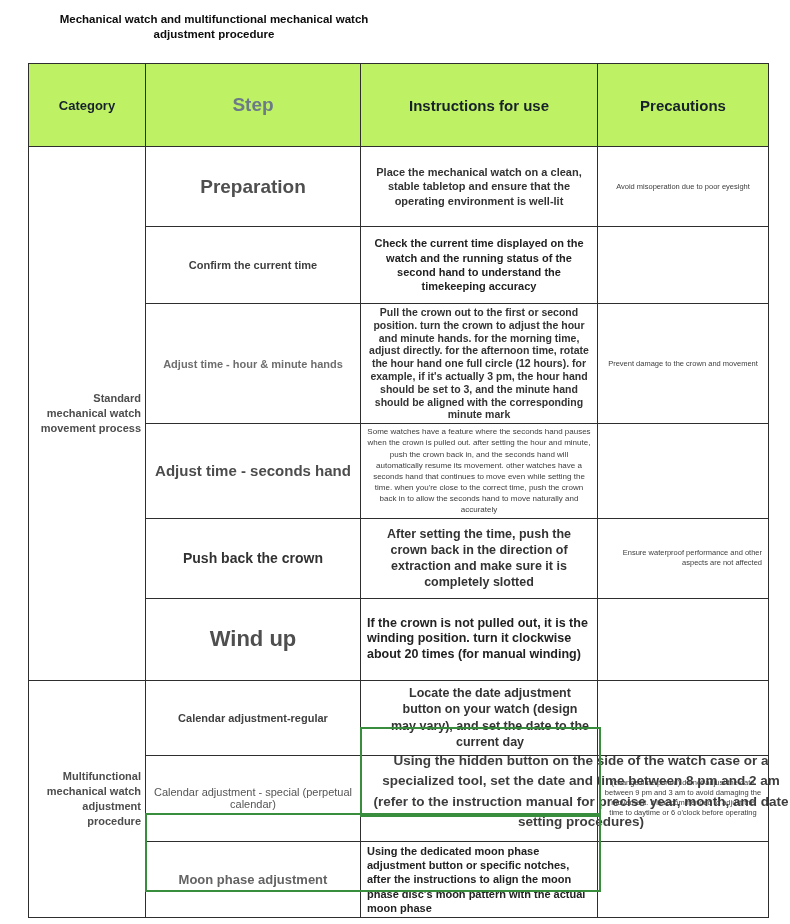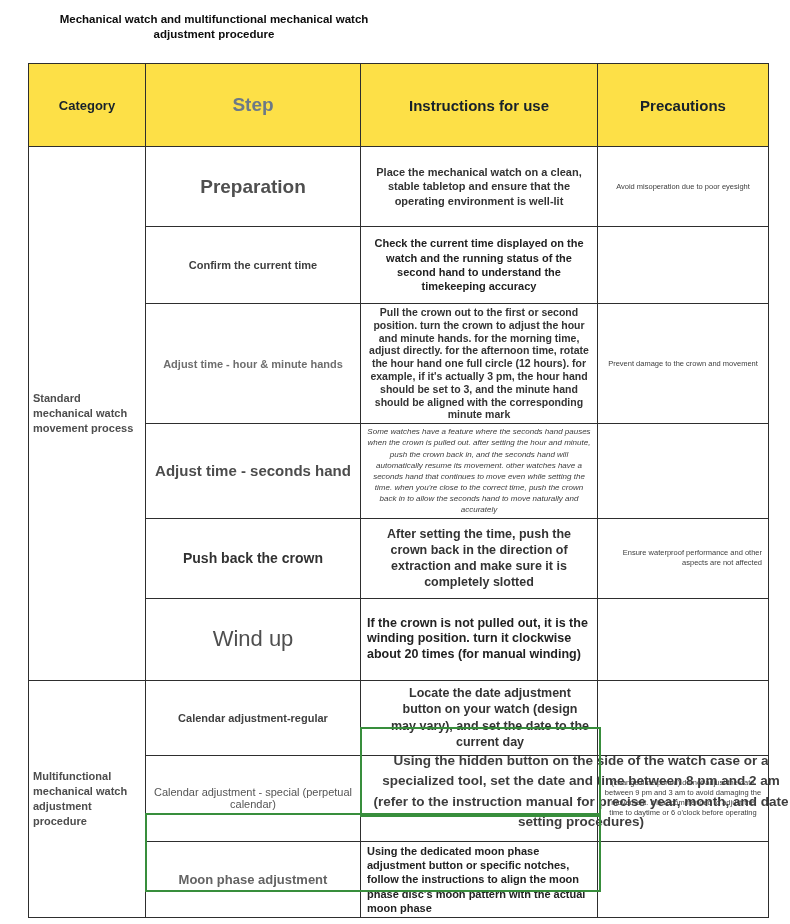--- a/index.html
+++ b/index.html
@@ -13,45 +13,45 @@
     text-align:center; font-weight:bold; font-size:11.5px; line-height:1.3;
     color:#0d0d0d;
   }
   .table-wrap { position:absolute; left:28px; top:63px; width:740px; }
   table { border-collapse:collapse; table-layout:fixed; width:740px; }
   th, td {
     border:1px solid #2e2e2e; padding:2px 6px; vertical-align:middle;
     overflow:visible; word-wrap:break-word;
   }
   table { border:1.5px solid #222; }
-  .header-row th { background:#fde047; height:78px; text-align:center; }
+  .header-row th { background:#bef264; height:78px; text-align:center; }
   .h-cat  { font-size:13px; font-weight:bold; color:#17212b; }
   .h-step { font-size:19px; font-weight:bold; color:#6c7987; }
   .h-instr, .h-prec { font-size:15px; font-weight:bold; color:#17212b;margin-top:48px; }
 
   .cat-cell {
-    text-align:left; font-size:11px; font-weight:600; color:#4d4d4d; line-height:1.35;
+    text-align:right; font-size:11px; font-weight:600; color:#4d4d4d; line-height:1.35;
     padding:2px 4px;
   }
   .step-cell { text-align:center; color:#555; }
   .s1 { font-size:19px; font-weight:600; color:#4f4f4f; }
   .s2 { font-size:11px; font-weight:600; color:#3f3f3f; }
   .s3 { font-size:11px; font-weight:600; color:#6e6e6e; }
   .s4 { font-size:15px; font-weight:700; color:#4c4c4c; }
   .s5 { font-size:14px; font-weight:700; color:#323232; }
-  .s6 { font-size:22px; font-weight:400; color:#4f4f4f; }
+  .s6 { font-size:22px; font-weight:700; color:#4f4f4f; }
   .s7 { font-size:11px; font-weight:600; color:#3f3f3f; }
   .s8 { font-size:11px; font-weight:400; color:#555; }
   .s9 { font-size:13px; font-weight:700; color:#636363; }
 
   .instr-cell { color:#333; line-height:1.3; }
   .i1 { font-size:11px;  font-weight:600; text-align:center; }
   .i2 { font-size:11px;  font-weight:600; text-align:center; color:#222;border-radius:31px; }
   .i3 { font-size:10.5px;font-weight:600; text-align:center; line-height:1.22; }
-  .i4 { font-size:8px;   font-weight:400; text-align:center; line-height:1.4; color:#3c3c3c;font-style:italic; }
+  .i4 { font-size:8px;   font-weight:400; text-align:center; line-height:1.4; color:#3c3c3c; }
   .i5 { font-size:12.5px;font-weight:600; text-align:center; }
   .i6 { font-size:12.5px;font-weight:600; text-align:left; color:#222; line-height:1.25; }
   .i7 { font-size:12.5px;font-weight:600; text-align:center;padding-left:28px; }
   .i8 { position:relative; }
   .i9 { font-size:11px;  font-weight:600; text-align:left; color:#222; }
 
   .prec-cell { font-size:7.5px; color:#3d3d3d; text-align:center; line-height:1.5; }
   .p5 { text-align:right; line-height:1.4; }
   .p8 { line-height:1.35; position:relative; z-index:1; }
 
@@ -143,21 +143,21 @@
       <tr class="r8">
         <td class="step-cell s8">Calendar adjustment - special (perpetual calendar)</td>
         <td class="instr-cell i8">
           <div class="overflow-text">Using the hidden button on the side of the watch case or a specialized tool, set the date and time between 8 pm and 2 am (refer to the instruction manual for precise year, month, and date setting procedures)</div>
         </td>
         <td class="prec-cell p8">(change time period) do not adjust the date between 9 pm and 3 am to avoid damaging the movement. it is recommended to adjust the time to daytime or 6 o'clock before operating</td>
       </tr>
 
       <tr class="r9">
         <td class="step-cell s9">Moon phase adjustment</td>
-        <td class="instr-cell i9">Using the dedicated moon phase adjustment button or specific notches, follow the instructions to align the moon phase disc's moon pattern with the actual moon phase</td>
+        <td class="instr-cell i9">Using the dedicated moon phase adjustment button or specific notches, after the instructions to align the moon phase disc's moon pattern with the actual moon phase</td>
         <td class="prec-cell"></td>
       </tr>
     </tbody>
   </table>
 
   <div class="hl hl1"></div>
   <div class="hl hl2"></div>
 </div>
 
 </body></html>

